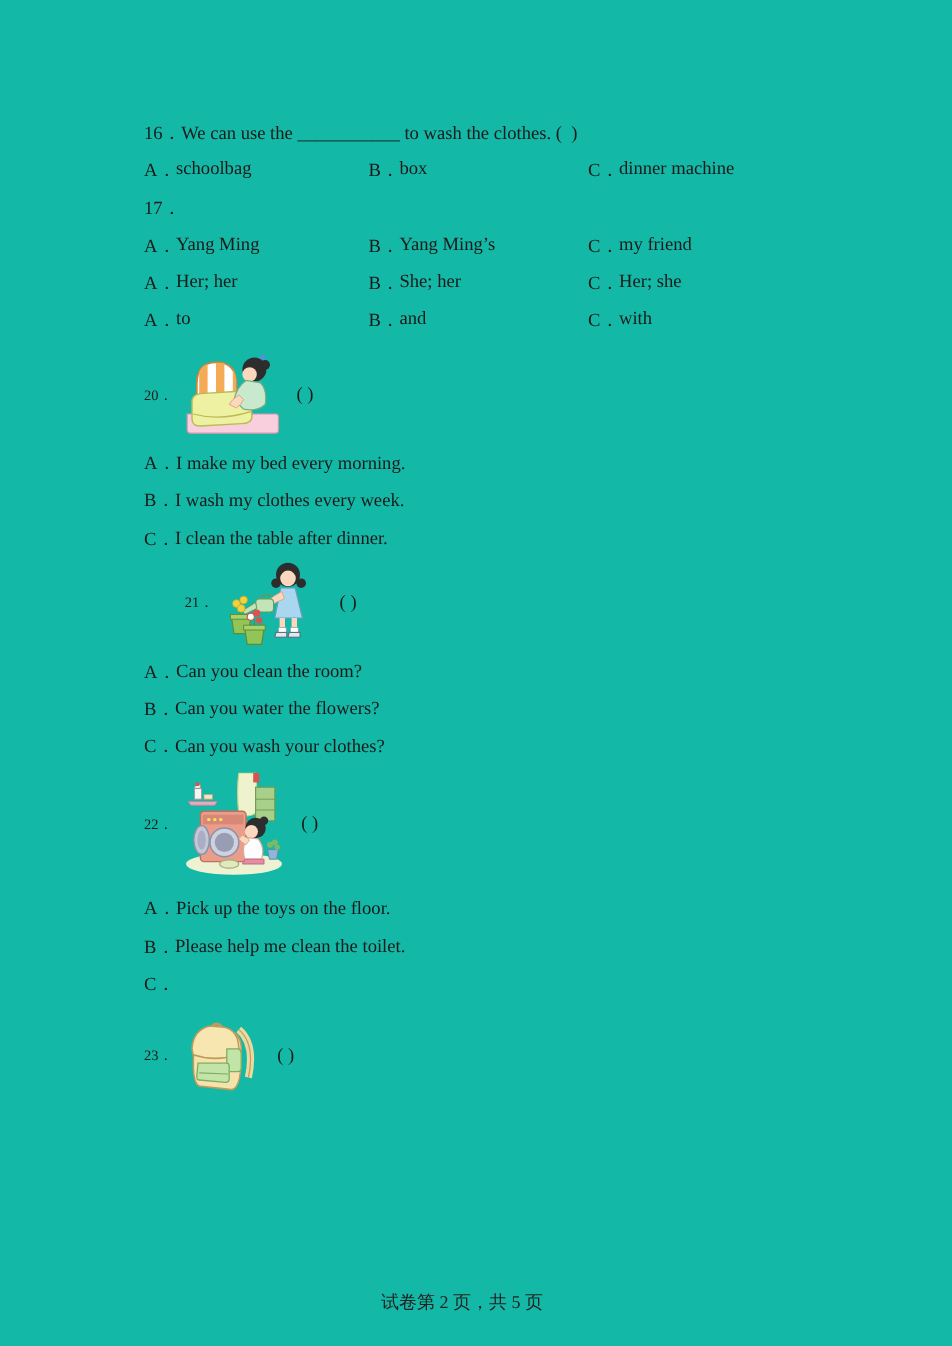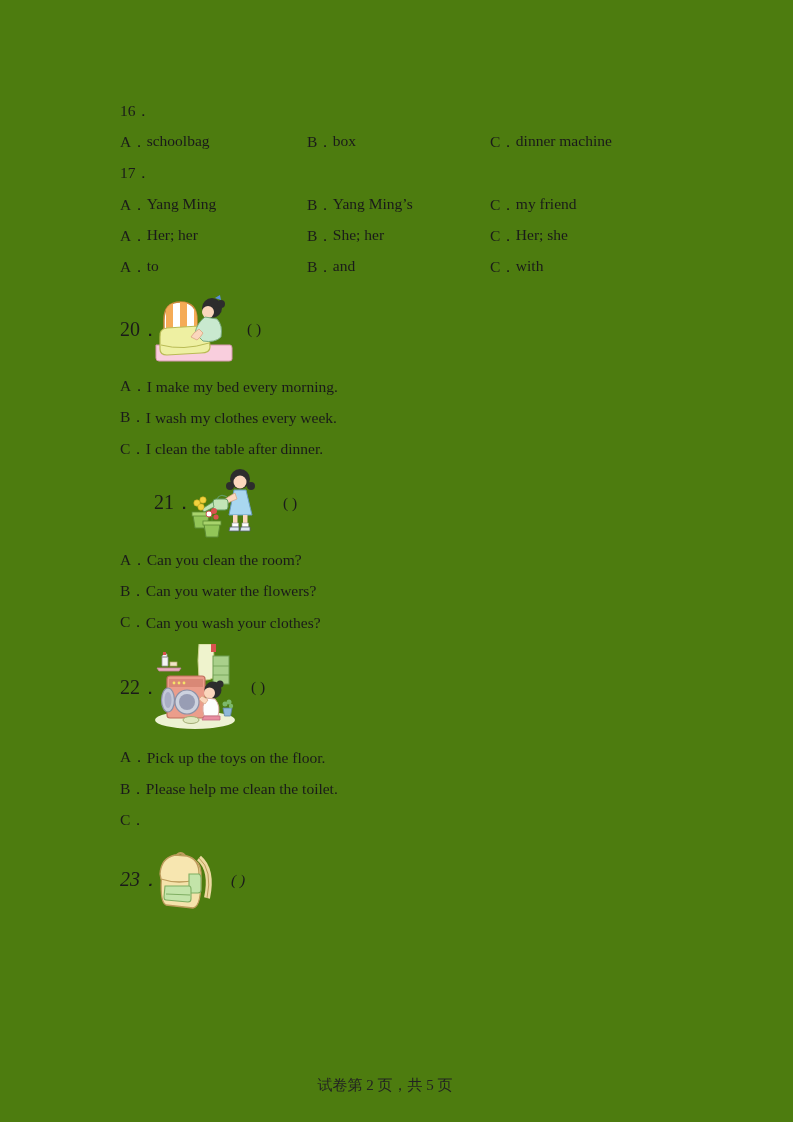--- a/index.html
+++ b/index.html
@@ -3,55 +3,55 @@
 <meta charset="utf-8">
 <style>
   * { box-sizing: border-box; }
   html, body { margin: 0; padding: 0; }
   body {
     width: 793px; height: 1122px;
     background: #ffffff;
     font-family: "Liberation Serif", "DejaVu Serif", serif;
     color: #1a1a1a;
   }
-  .page { position: relative; width: 793px; height: 1122px; background: #4d7c0f; overflow: hidden; }
+  .page { position: relative; width: 793px; height: 1122px; background: #14b8a6; overflow: hidden; }
   .content { position: absolute; left: 120px; top: 96px; width: 560px; }
   .line {
     height: 31.2px;
     display: flex;
     align-items: center;
     font-size: 15.5px;
     white-space: pre-wrap;
   }
   .line span { white-space: pre-wrap; }
   .opt { display: flex; }
   .opt-a { width: 187px; }
   .opt-b { width: 183px; }
   .opt-c { flex: 1; }
   .pic-q { display: flex; align-items: center; }
-  .pic-q .qnum { width: 33px; font-size: 20px; white-space: pre-wrap; flex: 0 0 auto; }
+  .pic-q .qnum { width: 33px; font-size: 12px; white-space: pre-wrap; flex: 0 0 auto; }
   .pic-q .brackets { margin-left: 14px; font-size: 15.5px; }
   .pic-q svg { flex: 0 0 auto; }
   .q20-block { margin-top: 12px; margin-bottom: 8px; }
   .q21-block { margin-top: 2px; margin-bottom: 6px; margin-left: 34px; }
   .q22-block { margin-top: 6px; margin-bottom: 12px; }
-  .q23-block { margin-top: 10px; font-style: italic; }
+  .q23-block { margin-top: 10px; }
   .footer {
     position: absolute; left: 0; top: 1076px; width: 734px;
     text-align: center; font-size: 15px; color: #222; padding-left: 36px;
   }
 </style>
 </head>
 <body>
 
 <div class="page">
   <div class="content">
 
     <div class="line">
-      <span>16．</span>
+      <span>16．</span><span>We can use the ___________ to wash the clothes. (  )</span>
     </div>
     <div class="line">
       <span class="opt opt-a"><span>A．</span><span>schoolbag</span></span>
       <span class="opt opt-b"><span>B．</span><span>box</span></span>
       <span class="opt opt-c"><span>C．</span><span>dinner machine</span></span>
     </div>
 
     <div class="line">
       <span>17．</span>
     </div>

